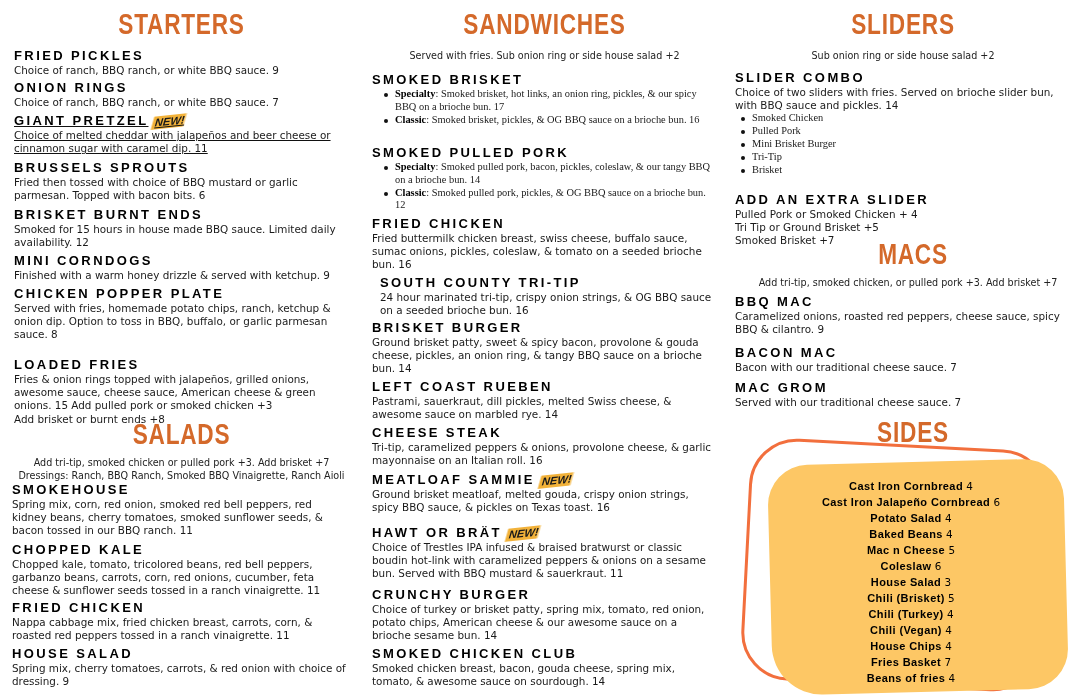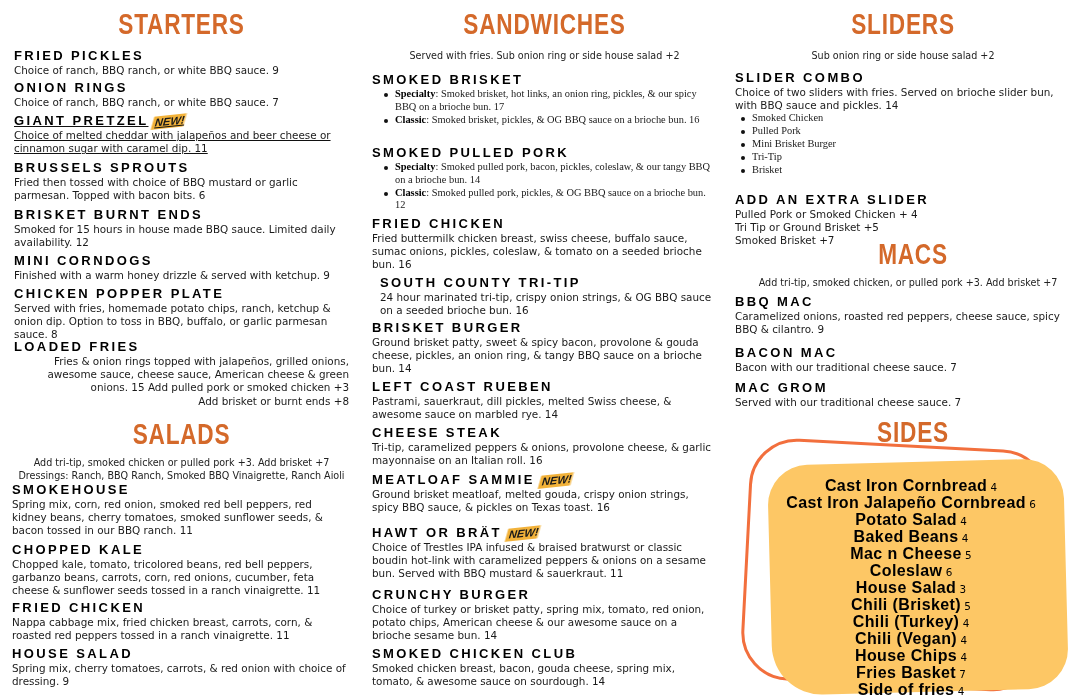--- a/index.html
+++ b/index.html
@@ -75,21 +75,21 @@
   }
   .sides-card {
     position: absolute; left: 770px; top: 462px; width: 296px; height: 230px;
     background: #fdc765; border-radius: 40px 40px 40px 50px;
     transform: rotate(-1.5deg);
   }
   .sides-list {
     position: absolute; left: 770px; top: 478px; width: 282px; text-align: center;
   }
   .side-row { font-size: 10.4px; line-height: 16px; color: #000; }
-  .side-row b { font-family: "Liberation Sans", sans-serif; font-weight: bold; font-size: 16px; letter-spacing: 0.4px; }
+  .side-row b { font-family: "Liberation Sans", sans-serif; font-weight: bold; font-size: 11px; letter-spacing: 0.4px; }
 </style>
 </head>
 <body>
 
 <div class="col col-left">
   <div class="block" style="top:10px;">
     <div class="section-title">STARTERS</div>
   </div>
 
   <div class="block" style="top:48px;">
@@ -116,21 +116,21 @@
     <div class="item-desc">Smoked for 15 hours in house made BBQ sauce. Limited daily availability. 12</div>
   </div>
   <div class="block" style="top:253px;">
     <div class="item-name">MINI CORNDOGS</div>
     <div class="item-desc">Finished with a warm honey drizzle &amp; served with ketchup. 9</div>
   </div>
   <div class="block" style="top:286px;">
     <div class="item-name">CHICKEN POPPER PLATE</div>
     <div class="item-desc">Served with fries, homemade potato chips, ranch, ketchup &amp; onion dip. Option to toss in BBQ, buffalo, or garlic parmesan sauce. 8</div>
   </div>
-  <div class="block" style="top:339px;text-align:right;">
+  <div class="block" style="top:357px;">
     <div class="item-name">LOADED FRIES</div>
     <div class="item-desc">Fries &amp; onion rings topped with jalapeños, grilled onions, awesome sauce, cheese sauce, American cheese &amp; green onions. 15  Add pulled pork or smoked chicken +3</div>
     <div class="item-desc">Add brisket or burnt ends +8</div>
   </div>
 
   <div class="block" style="top:420px;">
     <div class="section-title">SALADS</div>
   </div>
   <div class="block" style="top:456px; left:-14px; right:-14px;">
     <div class="section-note">Add tri-tip, smoked chicken or pulled pork +3. Add brisket +7</div>
@@ -280,14 +280,14 @@
   <div class="side-row"><b>Potato Salad</b> <span>4</span></div>
   <div class="side-row"><b>Baked Beans</b> <span>4</span></div>
   <div class="side-row"><b>Mac n Cheese</b> <span>5</span></div>
   <div class="side-row"><b>Coleslaw</b> <span>6</span></div>
   <div class="side-row"><b>House Salad</b> <span>3</span></div>
   <div class="side-row"><b>Chili (Brisket)</b> <span>5</span></div>
   <div class="side-row"><b>Chili (Turkey)</b> <span>4</span></div>
   <div class="side-row"><b>Chili (Vegan)</b> <span>4</span></div>
   <div class="side-row"><b>House Chips</b> <span>4</span></div>
   <div class="side-row"><b>Fries Basket</b> <span>7</span></div>
-  <div class="side-row"><b>Side of fries</b> <span>4</span></div>
+  <div class="side-row"><b>Beans of fries</b> <span>4</span></div>
 </div>
 
 </body></html>

